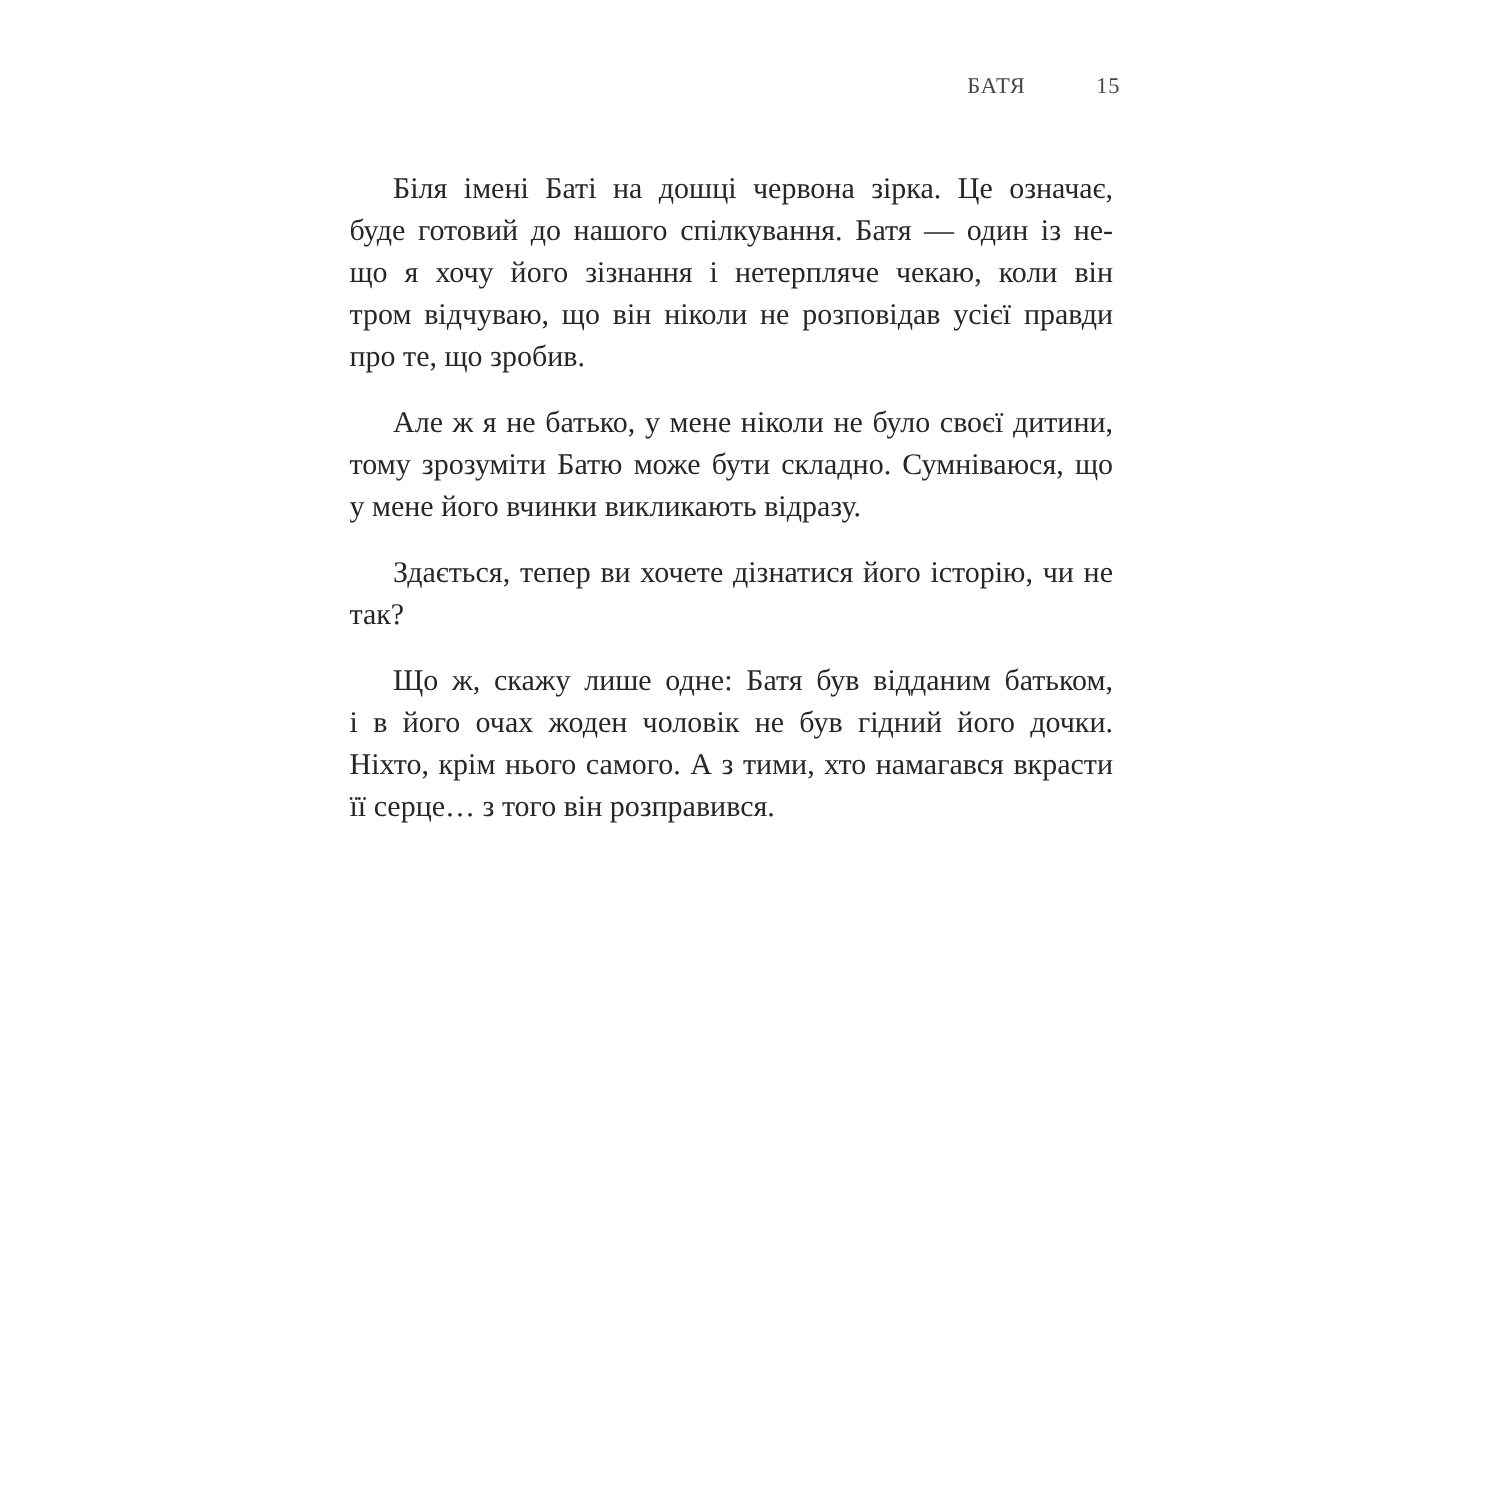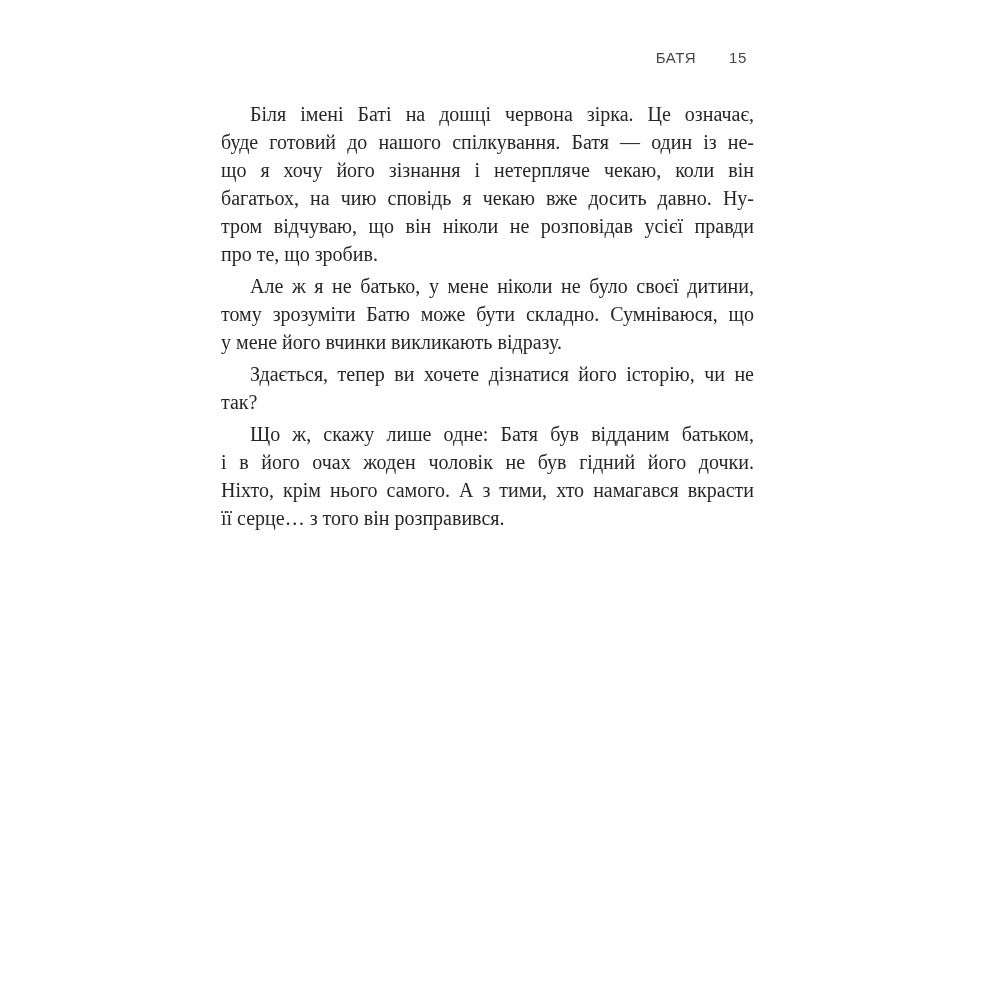--- a/index.html
+++ b/index.html
@@ -19,38 +19,38 @@
   }
   .running-header {
     position: absolute;
     top: 50px;
     left: 217px;
     width: 541px;
     height: 16px;
     display: flex;
     justify-content: flex-end;
     align-items: baseline;
-    gap: 33px;
+    gap: 47px;
     padding-right: 11px;
-    font-family: Liberation Sans, sans-serif;
+    font-family: Liberation Serif, serif;
     font-size: 15px;
     line-height: 16px;
     color: var(--header-text);
     letter-spacing: 0.6px;
   }
   .text-block {
     position: absolute;
     top: 96px;
     left: 217px;
     width: 541px;
     color: var(--body-text);
     font-size: 20px;
     line-height: 28px;
   }
-  .para { margin: 4px; }
+  .para { margin: 16px; }
   .line {
     text-align: justify;
     text-align-last: justify;
     text-justify: inter-word;
     line-height: 28px;
     height: 28px;
     white-space: normal;
   }
   .line.first { text-indent: 29px; }
   .line.last { text-align-last: left; }
@@ -62,21 +62,20 @@
   <div class="running-header">
     <span>БАТЯ</span>
     <span>15</span>
   </div>
 
   <div class="text-block">
       <div class="para">
         <div class="line first">Біля імені Баті на дошці червона зірка. Це означає,</div>
         <div class="line">буде готовий до нашого спілкування. Батя — один із не-</div>
         <div class="line">що я хочу його зізнання і нетерпляче чекаю, коли він</div>
-        <div class="line">багатьох, на чию сповідь я чекаю вже досить давно. Ну-</div>
         <div class="line">тром відчуваю, що він ніколи не розповідав усієї правди</div>
         <div class="line last">про те, що зробив.</div>
       </div>
       <div class="para">
         <div class="line first">Але ж я не батько, у мене ніколи не було своєї дитини,</div>
         <div class="line">тому зрозуміти Батю може бути складно. Сумніваюся, що</div>
         <div class="line last">у мене його вчинки викликають відразу.</div>
       </div>
       <div class="para">
         <div class="line first">Здається, тепер ви хочете дізнатися його історію, чи не</div>

